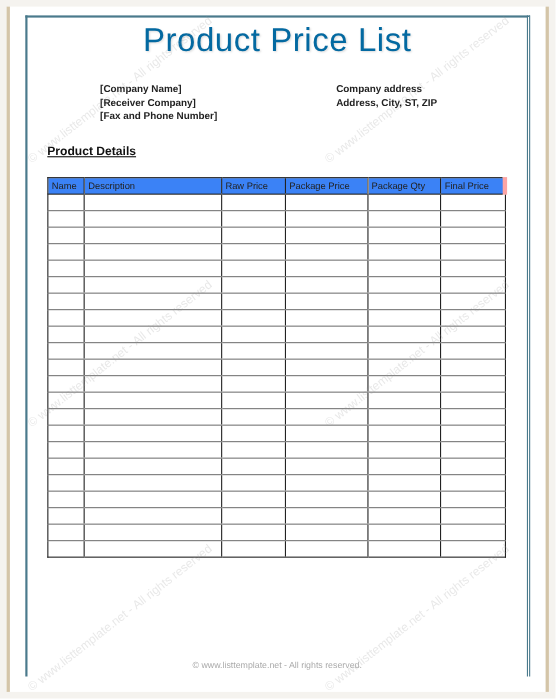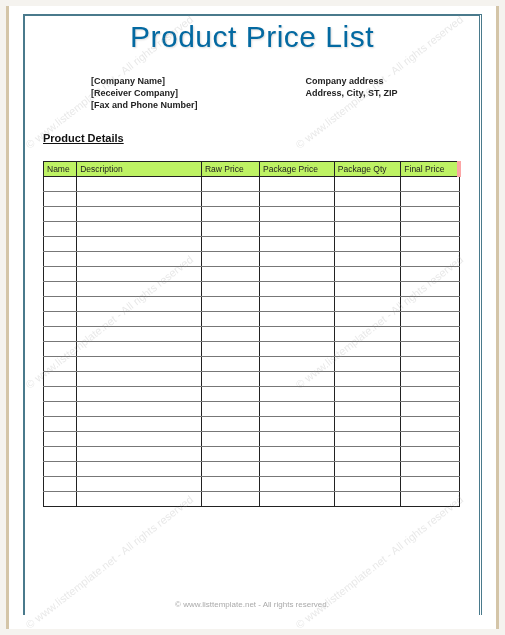--- a/index.html
+++ b/index.html
@@ -70,21 +70,21 @@
     }
     .product-table th {
       font-size: 8.5px;
       font-weight: normal;
       text-align: left;
       color: #222;
       padding: 2px 3px;
       border: 1px solid #222;
       border-top: 1px solid #222;
       border-right: 1px dotted #888;
-      background: #bef264;
+      background: #3b82f6;
       white-space: nowrap;
       overflow: hidden;
     }
     .product-table th:last-child { border-right: 4px solid #fca5a5; }
     .product-table td {
       height: 15px;
       border-bottom: 1px solid #777;
       border-right: 1px dotted #888;
       border-left: 1px solid #222;
       font-size: 9px;

